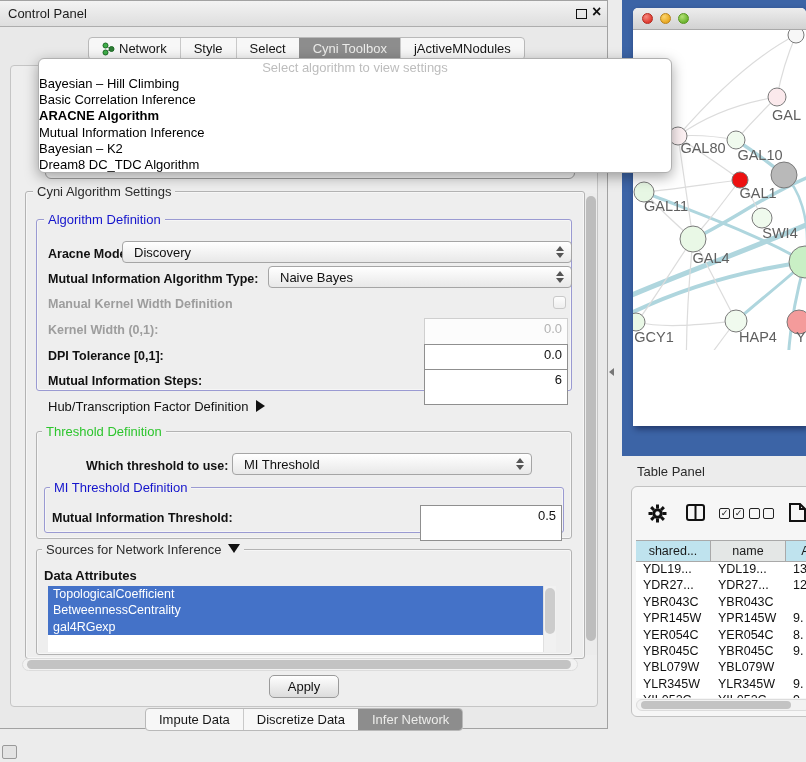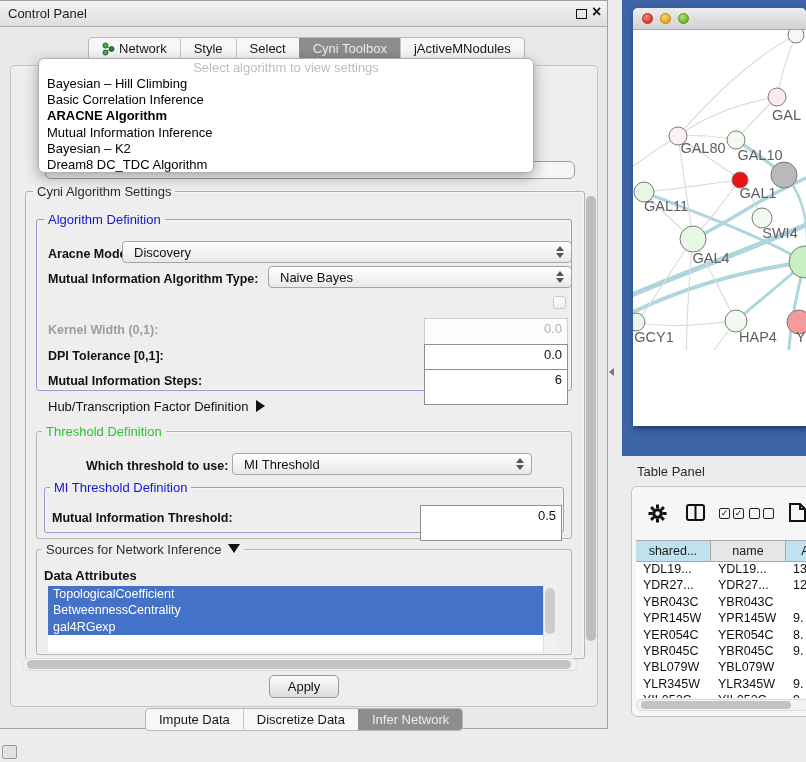--- a/index.html
+++ b/index.html
@@ -64,24 +64,24 @@
   .hscroll .thumb { position:absolute; top:1px; bottom:1px; background:#c3c3c3; border-radius:5px; }
 
   .vscroll { position:absolute; left:584px; top:192px; width:13px; height:462px; background:#ececec; border-left:1px solid #d9d9d9; }
   .vscroll .thumb { position:absolute; left:1px; top:3px; width:10px; height:445px; background:#bdbdbd; border-radius:5px; }
 
   .btn { position:absolute; height:23px; border:1px solid #9a9a9a; border-radius:5px;
       background:linear-gradient(#fefefe,#dcdcdc); font-size:13px; color:#111;
       display:flex; align-items:center; justify-content:center; }
 
   
-  .popup { position:absolute; left:38px; top:57px; width:496px; height:115px; background:#fff;
+  .popup { position:absolute; left:38px; top:57px; width:634px; height:115px; background:#fff;
       border:1px solid #b0b0b0; border-radius:6px; box-shadow:0 4px 14px rgba(0,0,0,.35); z-index:60; padding-top:1px; }
   .popup-header { text-align:center; font-size:13px; color:#bdbdbd; height:16px; line-height:16px; }
-  .popup-item { font-size:13px; color:#000; line-height:16.2px; white-space:nowrap;margin-left:8px; }
+  .popup-item { font-size:13px; color:#000; line-height:16.2px; white-space:nowrap; }
   .popup-item.b { font-weight:bold; }
 
   .combo-peek { position:absolute; left:45px; top:160px; width:530px; height:18px; border:1px solid #9f9f9f; border-radius:6px; background:#f6f6f6; z-index:2; }
 
   
   .divider-arrow { position:absolute; left:609px; top:368px; width:0; height:0;
       border-top:4px solid transparent; border-bottom:4px solid transparent; border-right:5px solid #777; }
 
   .corner-icon { position:absolute; left:2px; top:745px; width:15px; height:14px; border:1px solid #999; border-radius:2px; background:#e3e3e3; }
 
@@ -174,20 +174,21 @@
 
     <span class="lbl" style="left:48px; top:271px;">Mutual Information Algorithm Type:</span>
     <div class="combo" style="left:268px; top:265px; width:304px;">
       <span>Naive Bayes</span>
       <span class="arrows">
           <i class="up"></i>
           <i class="dn"></i>
         </span>
     </div>
 
+    <span class="lbl dis" style="left:48px; top:296px;">Manual Kernel Width Definition</span>
     <span class="checkbox" style="left:553px; top:295px;"></span>
 
     <span class="lbl dis" style="left:48px; top:322px;">Kernel Width (0,1):</span>
     <div class="field dis" style="left:424px; top:317px; width:144px;">0.0</div>
 
     <span class="lbl" style="left:48px; top:348px;">DPI Tolerance [0,1]:</span>
     <div class="field" style="left:424px; top:343px; width:144px;">0.0</div>
 
     <span class="lbl" style="left:48px; top:373px;">Mutual Information Steps:</span>
     <div class="field" style="left:424px; top:368px; width:144px;">6</div>

